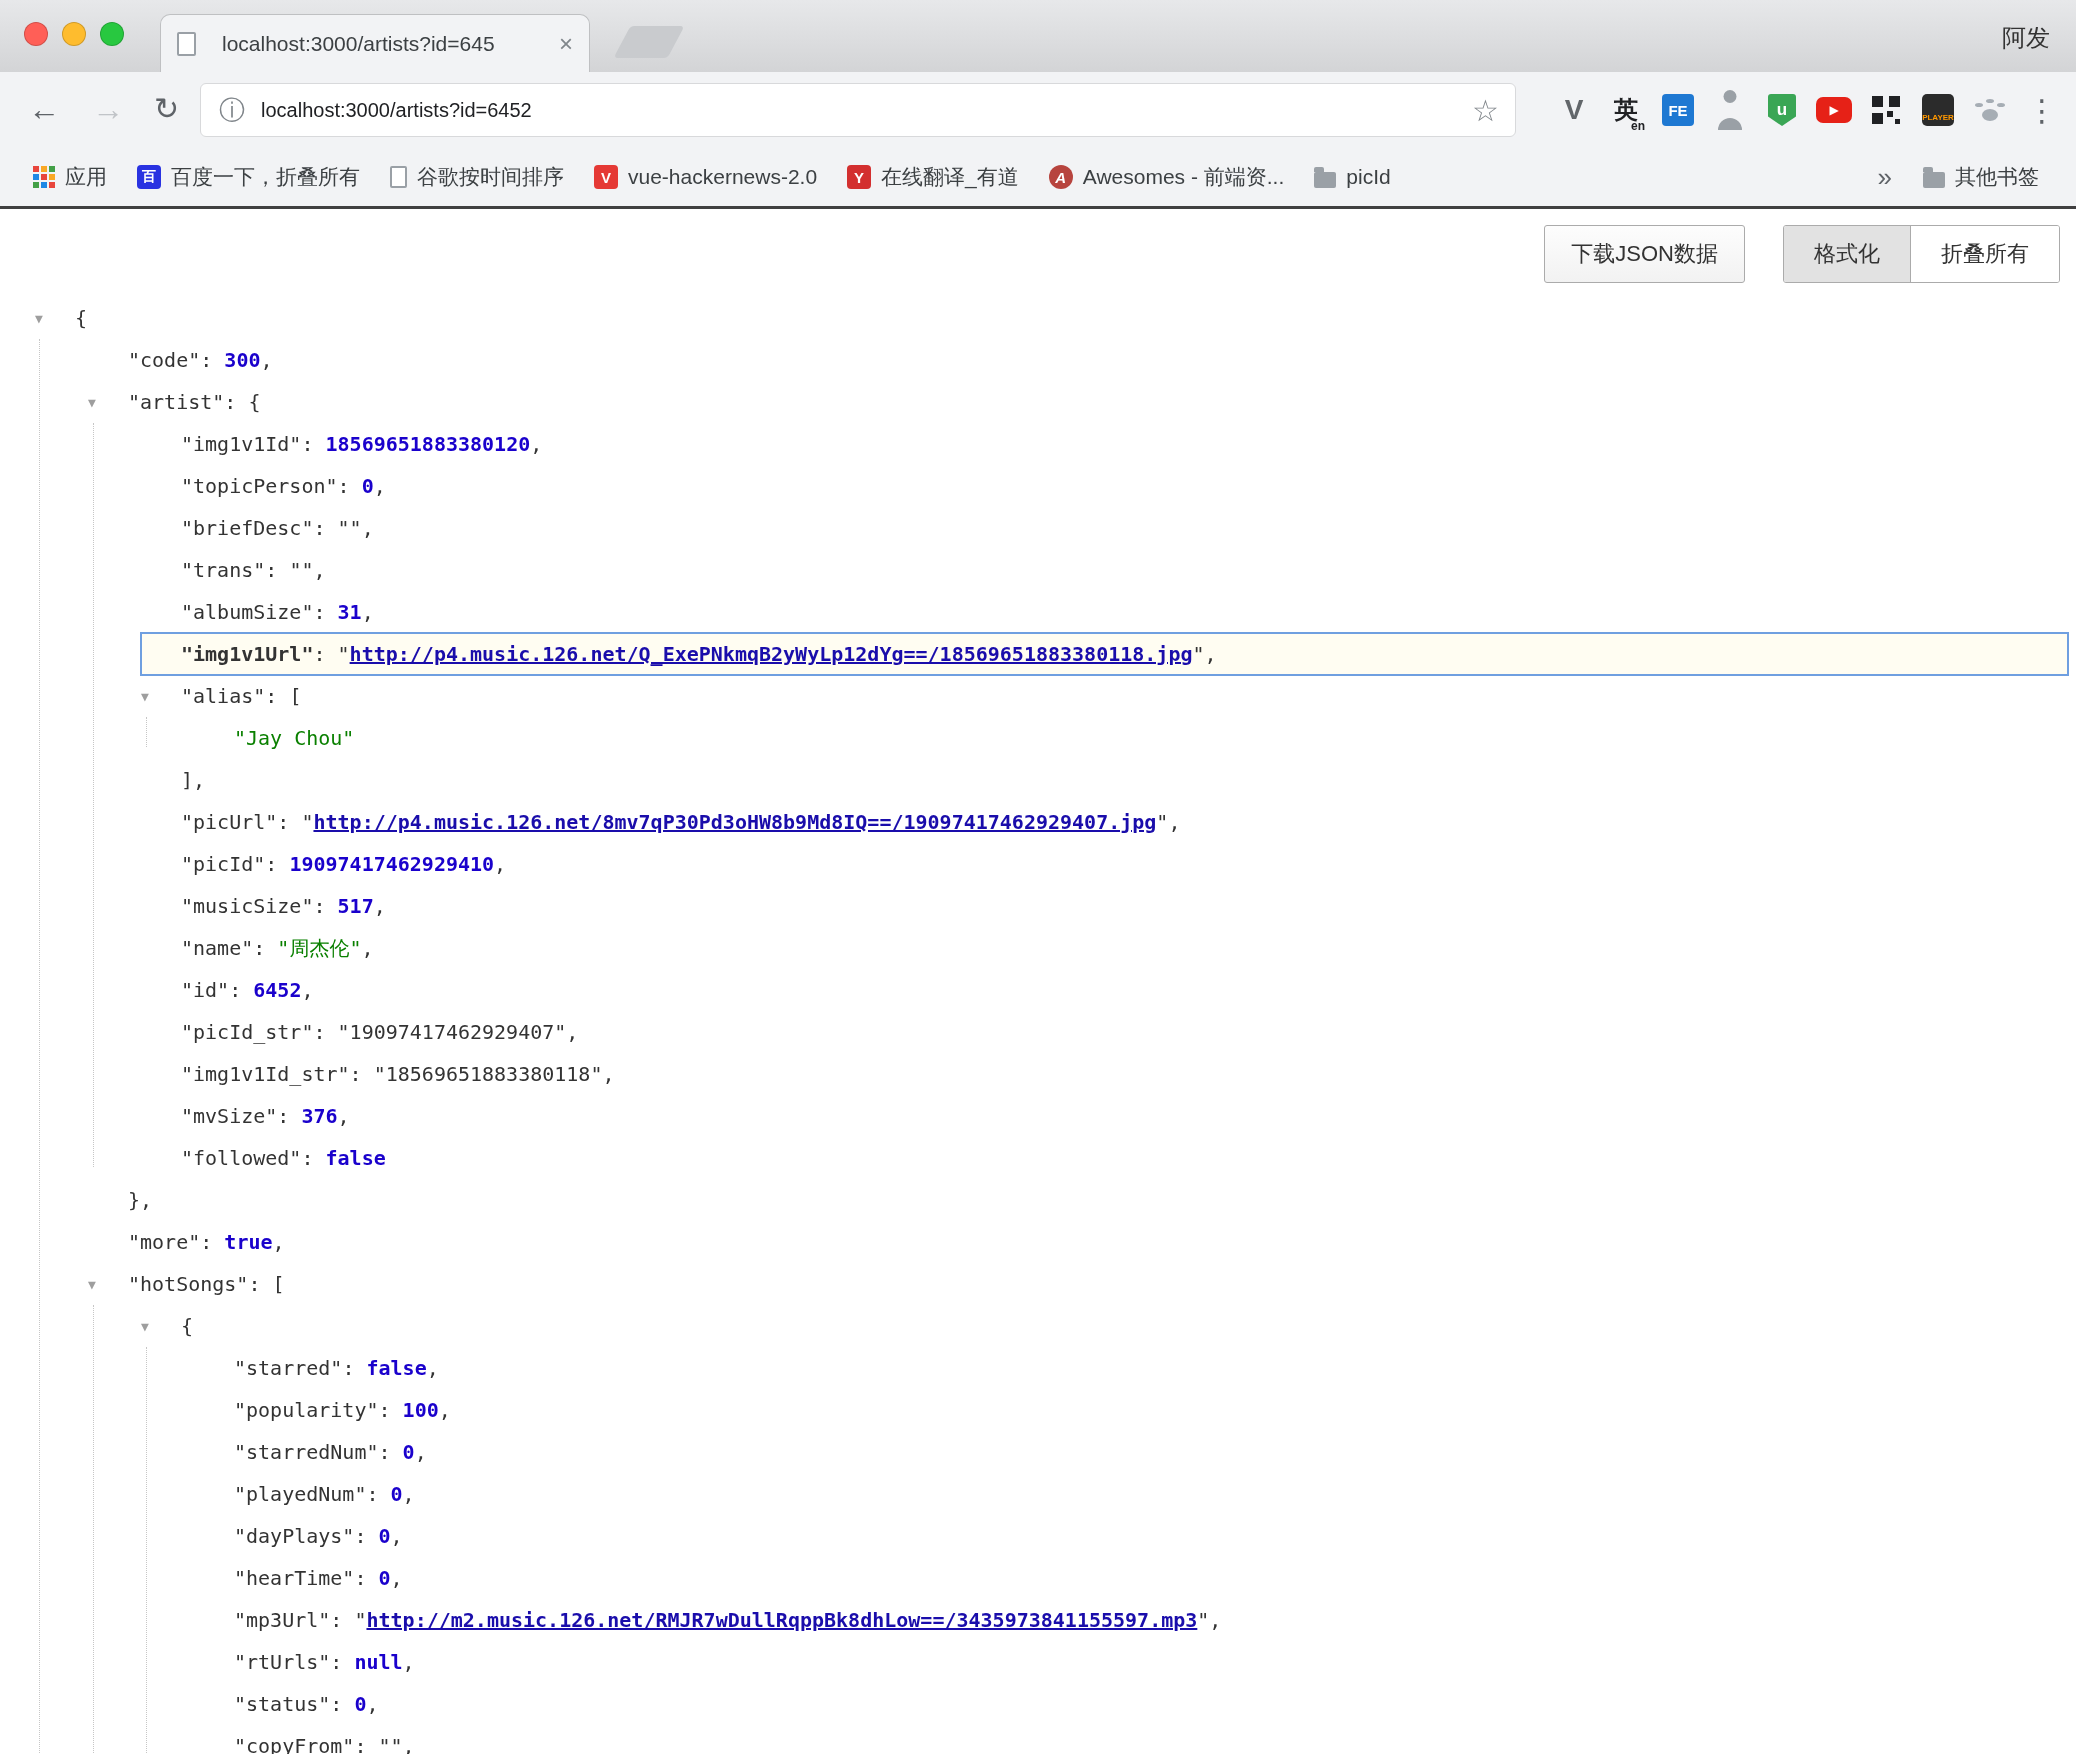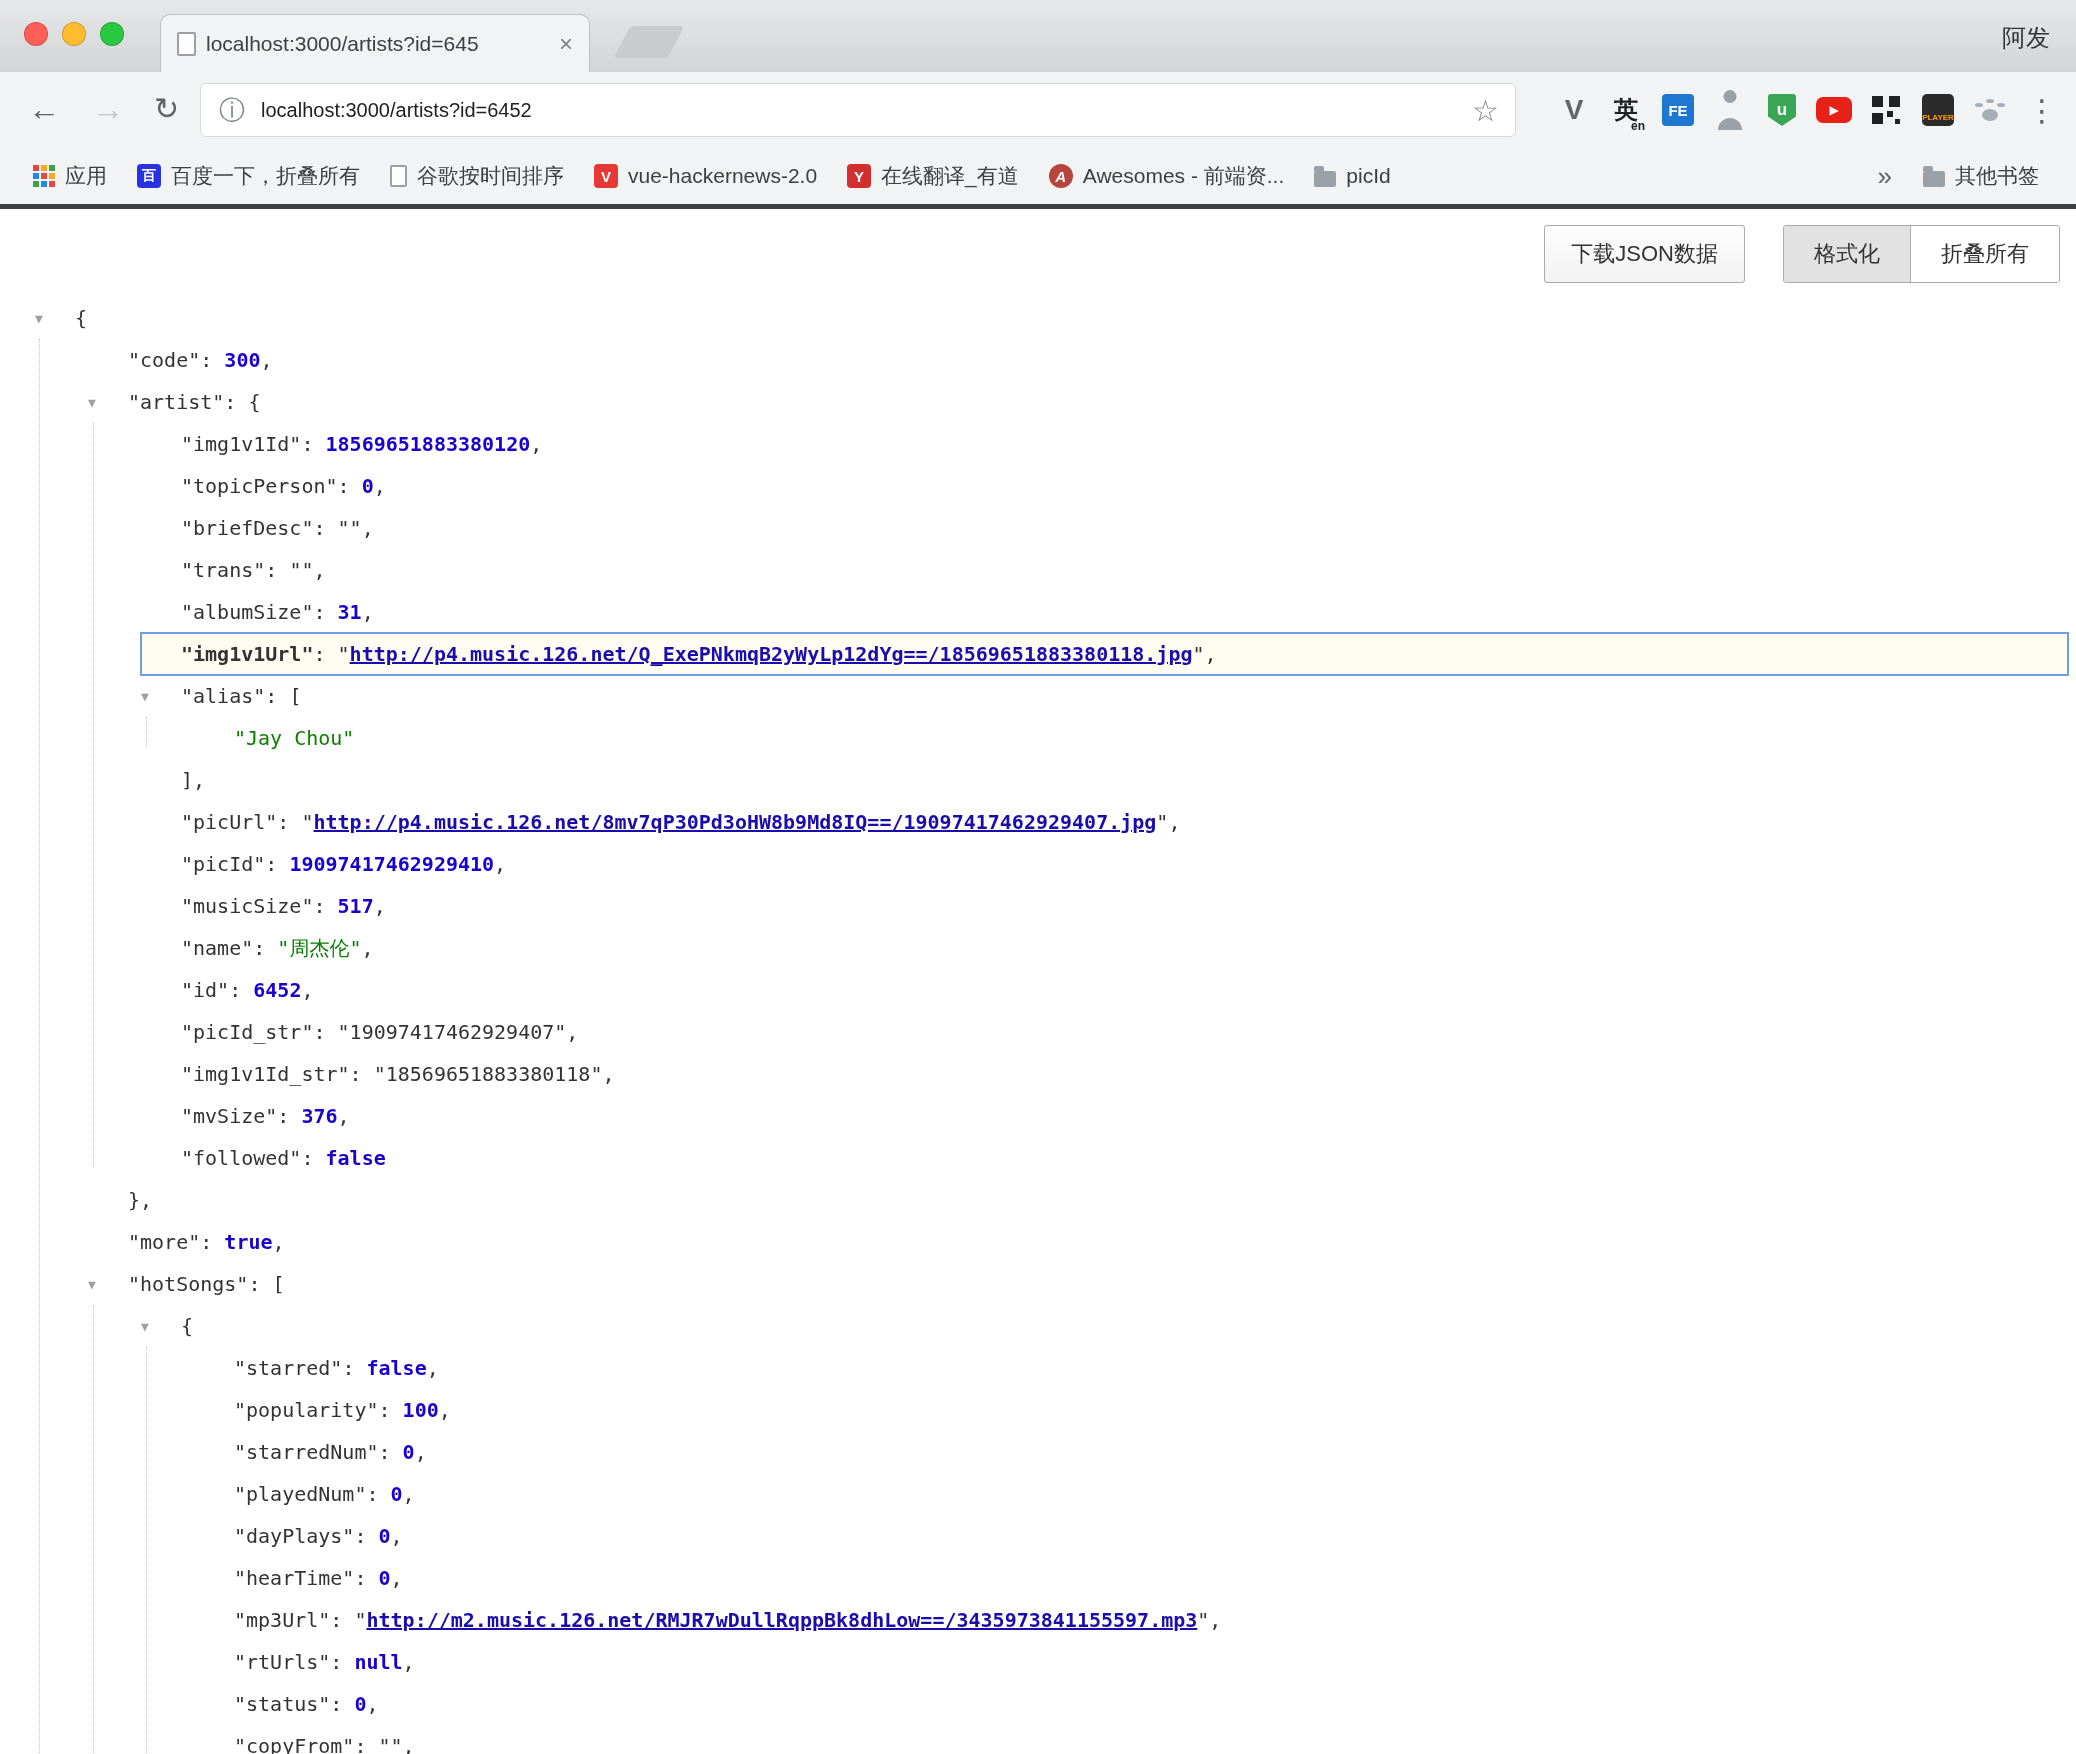--- a/index.html
+++ b/index.html
@@ -9,21 +9,21 @@
   
   .titlebar{position:absolute;top:0;left:0;width:2076px;height:72px;
     background:linear-gradient(#e7e8ea,#d3d4d6);}
   .traffic{position:absolute;left:24px;top:22px;display:flex;gap:14px;}
   .tl{width:24px;height:24px;border-radius:50%;border:1px solid rgba(0,0,0,.18);display:inline-block;cursor:pointer;}
   .tl.red{background:#ff5f57;}
   .tl.yellow{background:#febc2e;}
   .tl.green{background:#28c840;}
   .tab{position:absolute;left:160px;top:14px;width:430px;height:58px;background:#f2f3f5;
     border:1px solid #bfc0c2;border-bottom:none;border-radius:10px 10px 0 0;
-    display:flex;align-items:center;padding:0 16px;cursor:pointer;}
+    display:flex;align-items:center;padding:0 16px;cursor:pointer;gap:16px;}
   .tab-title{flex:1;font-size:21px;color:#3c4043;white-space:nowrap;overflow:hidden;text-overflow:ellipsis;margin:0 10px;}
   .tab-close{font-size:24px;color:#80868b;cursor:pointer;line-height:1;}
   .newtab{position:absolute;left:622px;top:26px;width:54px;height:32px;background:#c9cbce;
     transform:skewX(-28deg);border-radius:4px;cursor:pointer;}
   .user-label{position:absolute;right:26px;top:22px;font-size:24px;color:#333;}
 
   
   .toolbar{position:absolute;top:72px;left:0;width:2076px;height:76px;background:#f2f3f5;}
   .navbtn{position:absolute;top:0;height:76px;line-height:74px;font-size:32px;cursor:pointer;}
   .nav-back{left:28px;color:#5f6368;}
@@ -57,21 +57,21 @@
     linear-gradient(#202124,#202124) 15px 15px/6px 6px no-repeat,
     linear-gradient(#202124,#202124) 23px 23px/5px 5px no-repeat;}
   .icon-ext-player .ext-glyph{background:#2b2b2b;color:#ff9800;width:32px;height:32px;border-radius:5px;
     display:flex;align-items:flex-end;justify-content:center;font-size:8px;font-weight:bold;padding-bottom:4px;}
   .icon-ext-paw::before{content:"";width:16px;height:12px;border-radius:50%;background:#a6adb4;display:block;
     margin-top:10px;box-shadow:-11px -10px 0 -4px #a6adb4,0 -14px 0 -4px #a6adb4,11px -10px 0 -4px #a6adb4;}
   .icon-ext-menu .ext-glyph{color:#5f6368;font-size:30px;}
 
   
   .bookmarksbar{position:absolute;top:148px;left:0;width:2076px;height:61px;background:#f2f3f5;
-    border-bottom:5px solid #404040;display:flex;align-items:center;padding:0 18px;}
+    border-bottom:3px solid #404040;display:flex;align-items:center;padding:0 18px;}
   .bmlist{display:flex;align-items:center;height:100%;}
   .bm-item{display:flex;align-items:center;gap:10px;padding:0 15px;height:100%;cursor:pointer;}
   .bm-label{font-size:21px;color:#3c4043;white-space:nowrap;}
   .bm-icon{width:24px;height:24px;display:flex;align-items:center;justify-content:center;flex:none;}
   .icon-apps{width:22px;height:22px;background:
     linear-gradient(#e8453c,#e8453c) 0 0,linear-gradient(#f9a825,#f9a825) 8px 0,linear-gradient(#43a047,#43a047) 16px 0,
     linear-gradient(#1e88e5,#1e88e5) 0 8px,linear-gradient(#e8453c,#e8453c) 8px 8px,linear-gradient(#f9a825,#f9a825) 16px 8px,
     linear-gradient(#43a047,#43a047) 0 16px,linear-gradient(#1e88e5,#1e88e5) 8px 16px,linear-gradient(#e8453c,#e8453c) 16px 16px;
     background-size:6px 6px;background-repeat:no-repeat;}
   .icon-baidu{background:#2932e1;border-radius:4px;color:#fff;font-size:14px;font-weight:bold;}

